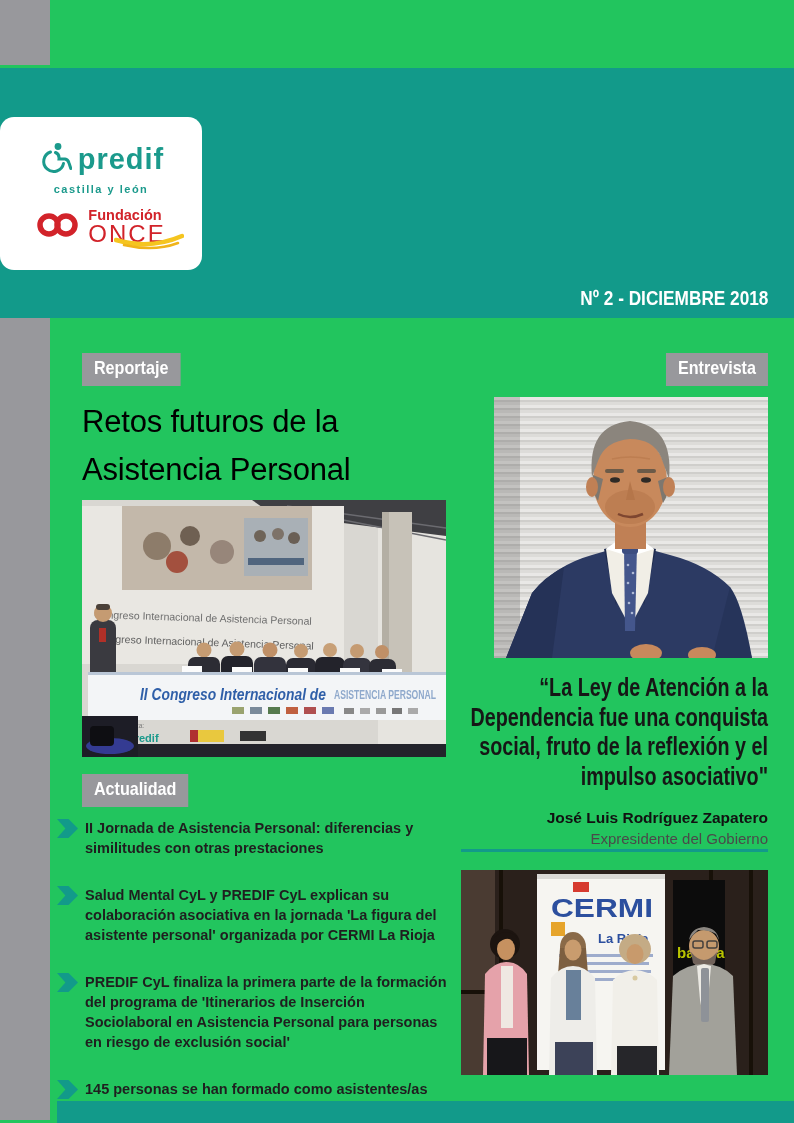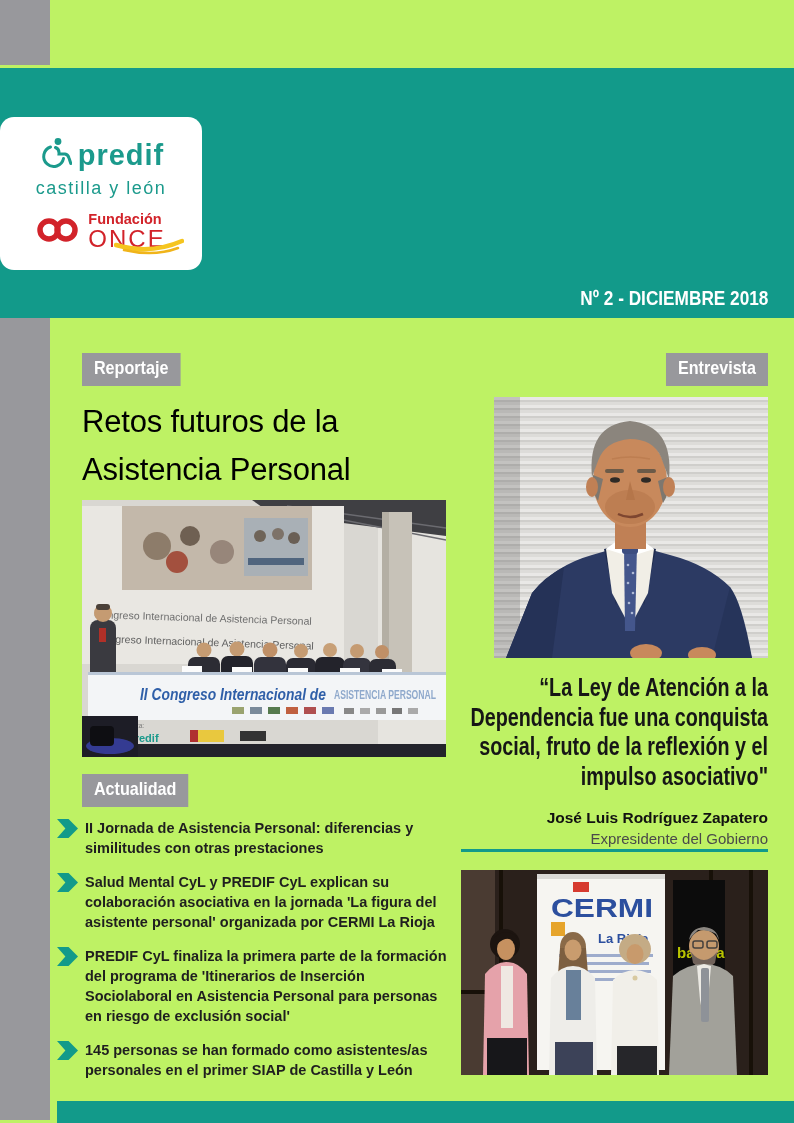--- a/index.html
+++ b/index.html
@@ -1,52 +1,52 @@
 <!DOCTYPE html>
 <html><head>
 <meta charset="utf-8">
 <style>
   html,body{margin:0;padding:0;background:#ffffff;}
-  .page{position:relative;width:794px;height:1123px;background:#bef264;overflow:hidden;
+  .page{position:relative;width:794px;height:1123px;background:#22c55e;overflow:hidden;
         font-family:"Liberation Sans",sans-serif;}
   .abs{position:absolute;}
 
   
   .corner-block{left:0;top:0;width:50px;height:65px;background:#98989c;}
   .masthead{left:0;top:68px;width:794px;height:250px;background:#129a8a;}
   .side-bar{left:0;top:318px;width:50px;height:802px;background:#98989c;}
   .footer-bar{left:57px;top:1101px;width:737px;height:22px;background:#129a8a;}
 
   
   .logo-card{left:55px;top:117px;width:202px;height:153px;background:#ffffff;border-radius:14px;
              display:flex;flex-direction:column;align-items:center;justify-content:center;gap:6px;}
   .predif-row{display:flex;align-items:center;gap:6px;}
   .predif-name{color:#1b9a8c;font-size:29px;font-weight:bold;letter-spacing:1px;}
-  .predif-region{color:#1b9a8c;font-size:18px;letter-spacing:1.5px;margin-top:-2px;text-align:left;}
+  .predif-region{color:#1b9a8c;font-size:11px;letter-spacing:1.5px;margin-top:-2px;text-align:left;font-weight:bold;}
   .once-row{display:flex;align-items:center;gap:4px;margin-top:7px;position:relative;}
   .once-text{display:flex;flex-direction:column;line-height:1;position:relative;}
   .once-line1{color:#d2232a;font-size:14.5px;font-weight:bold;}
   .once-line2{color:#d2232a;font-size:24px;font-weight:normal;letter-spacing:2px;}
   .once-swoosh{position:absolute;right:-18px;bottom:-8px;}
 
   
   .title-block{left:280px;top:100px;width:500px;text-align:center;color:#ffffff;}
   .title-line{font-size:82px;line-height:77px;font-weight:bold;transform:scaleX(0.70);transform-origin:center;white-space:nowrap;}
   .issue{right:26px;top:286px;color:#ffffff;font-size:21px;font-weight:bold;transform:scaleX(0.82);transform-origin:100% 50%;white-space:nowrap;}
 
   
   .badge{background:#98989c;color:#ffffff;font-size:19px;font-weight:bold;padding:4px 14px 7px 14px;
          white-space:nowrap;display:inline-block;}
   .badge.left-origin{transform:scaleX(0.85);transform-origin:0 50%;}
   .badge.right-origin{transform:scaleX(0.85);transform-origin:100% 50%;}
 
   
   .headline{left:82px;top:398px;width:380px;color:#000000;font-size:31px;font-weight:normal;line-height:48px;letter-spacing:-0.2px;}
   .congress-figure{left:82px;top:500px;width:364px;height:257px;overflow:hidden;}
-  .news-list{left:57px;top:818px;width:400px;display:flex;flex-direction:column;gap:14px;}
+  .news-list{left:57px;top:818px;width:400px;display:flex;flex-direction:column;gap:27px;}
   .news-item{display:flex;align-items:flex-start;gap:7px;}
   .chevron{flex:0 0 auto;width:21px;height:19px;margin-top:1px;background:#129a8a;
            clip-path:polygon(0% 0%,55% 0%,100% 50%,55% 100%,0% 100%,40% 50%);}
   .news-text{width:366px;color:#1f1f1f;font-size:14.5px;font-weight:bold;line-height:20px;}
 
   
   .zapatero-figure{left:494px;top:397px;width:274px;height:261px;overflow:hidden;
       background:repeating-linear-gradient(180deg,#e9e8e6 0px,#e9e8e6 3px,#cfcecb 3px,#cfcecb 5px,#dddcd9 5px,#dddcd9 8px);}
   .zapatero-figure svg{position:absolute;left:0;top:0;}
   .quote-block{right:26px;top:673px;width:420px;text-align:right;color:#161616;font-size:26px;font-weight:bold;

